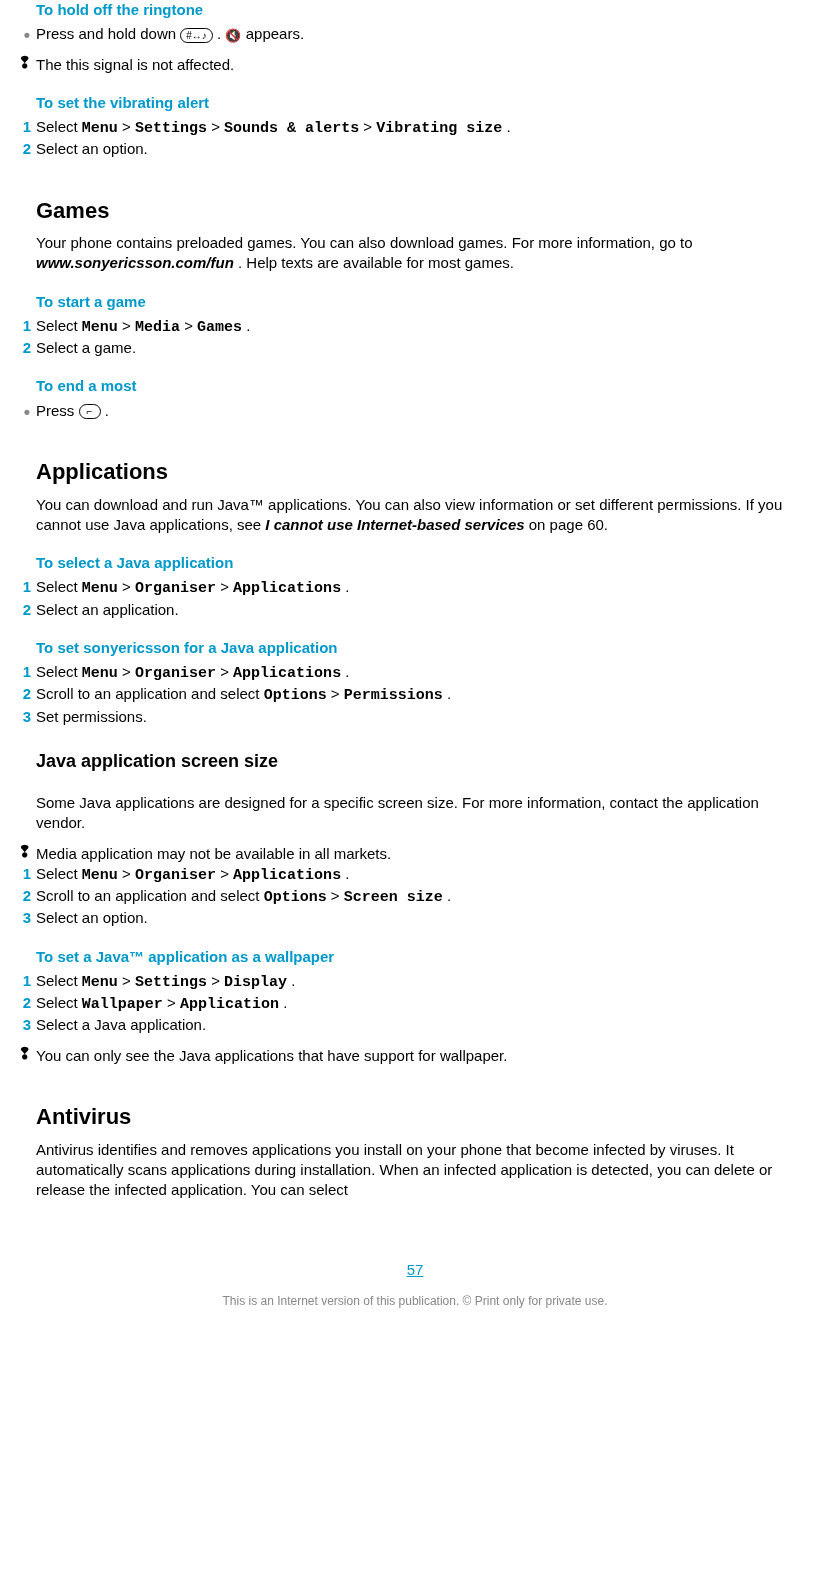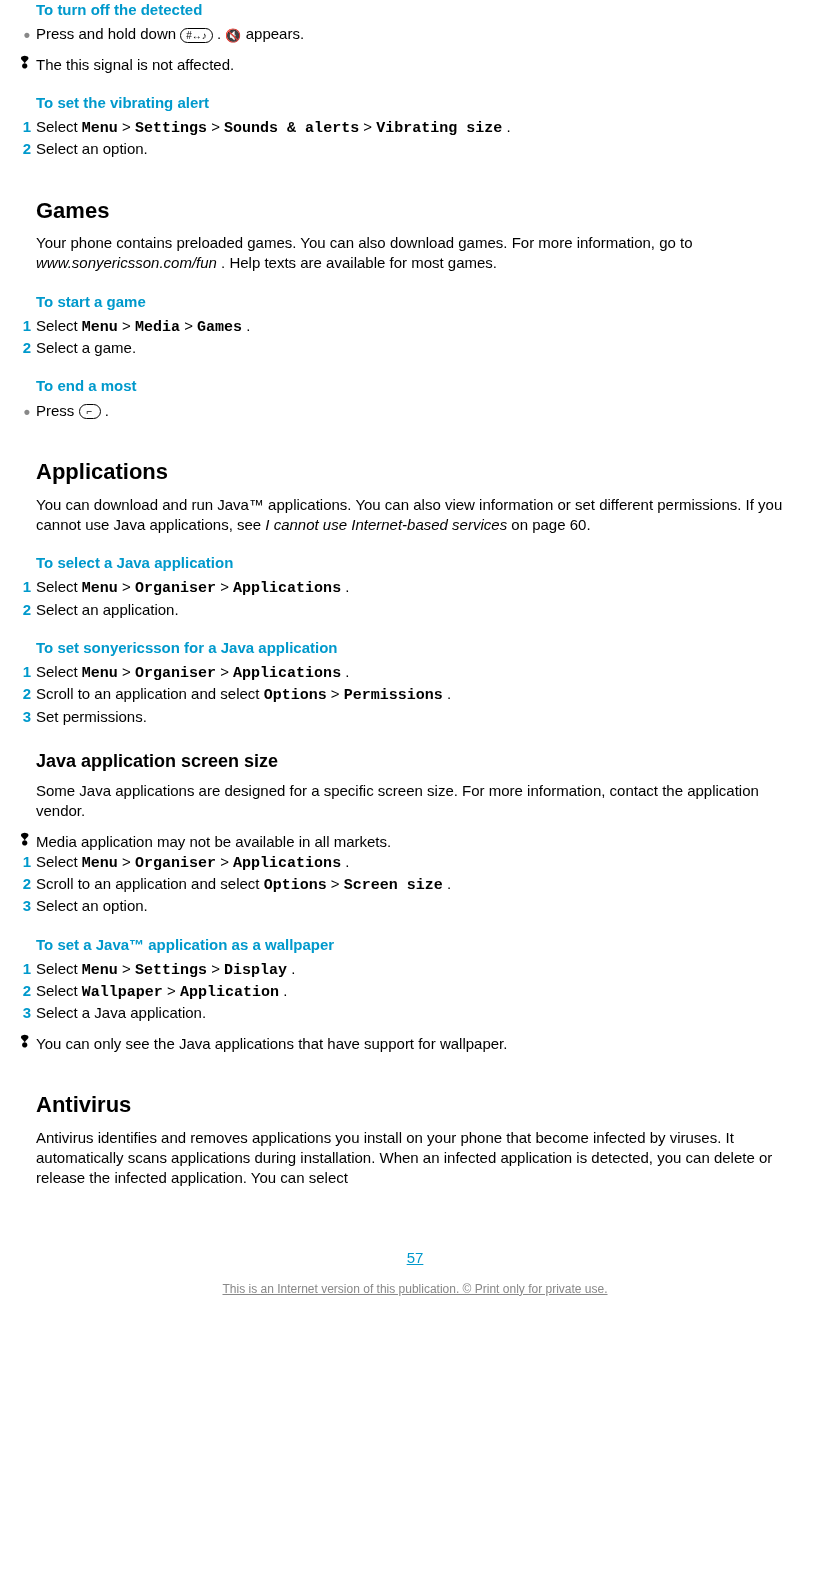--- a/index.html
+++ b/index.html
@@ -40,42 +40,42 @@
       font-size: 22px;
       margin-left: 18px;
       margin-top: 36px;
       margin-bottom: 8px;
     }
     .sub-title {
       font-weight: bold;
       font-size: 18px;
       margin-left: 18px;
       margin-top: 22px;
-      margin-bottom: 8px;
+      margin-bottom: 20px;
     }
     .para {
       margin-left: 18px;
       margin-bottom: 4px;
     }
     .note-row {
       display: flex;
       align-items: flex-start;
       margin-top: 10px;
     }
     .note-icon {
       width: 18px;
       flex-shrink: 0;
       font-weight: bold;
       font-size: 16px;
       text-align: left;
       line-height: 1;
     }
     .note-text { flex: 1; font-weight: normal; }
     .b { font-weight: bold; font-family: Liberation Mono, monospace; }
-    .i { font-style: italic; }
+    .i { font-style: italic; font-weight: bold; }
     .key-icon {
       display: inline-block;
       border: 1.5px solid #000;
       border-radius: 9px;
       padding: 0 5px;
       font-size: 10px;
       line-height: 13px;
       vertical-align: middle;
       min-width: 22px;
       text-align: center;
@@ -91,29 +91,28 @@
       color: #0099cc;
       margin-top: 60px;
       font-size: 15px;
       text-decoration: underline;
     }
     .footer {
       text-align: center;
       color: #888;
       font-size: 12px;
       margin-top: 12px;
-      text-decoration: underline;
     }
   </style>
 </head>
 <body>
 
 <div class="page">
 
-  <div class="task-title first">To turn off the detected</div>
+  <div class="task-title first">To hold off the ringtone</div>
   <div class="row">
     <div class="marker bullet">•</div>
     <div class="content">
       <span>Press and hold down </span>
       <span class="key-icon">#↔♪</span>
       <span>. </span>
       <span class="mute-icon">🔇</span>
       <span> appears.</span>
     </div>
   </div>

